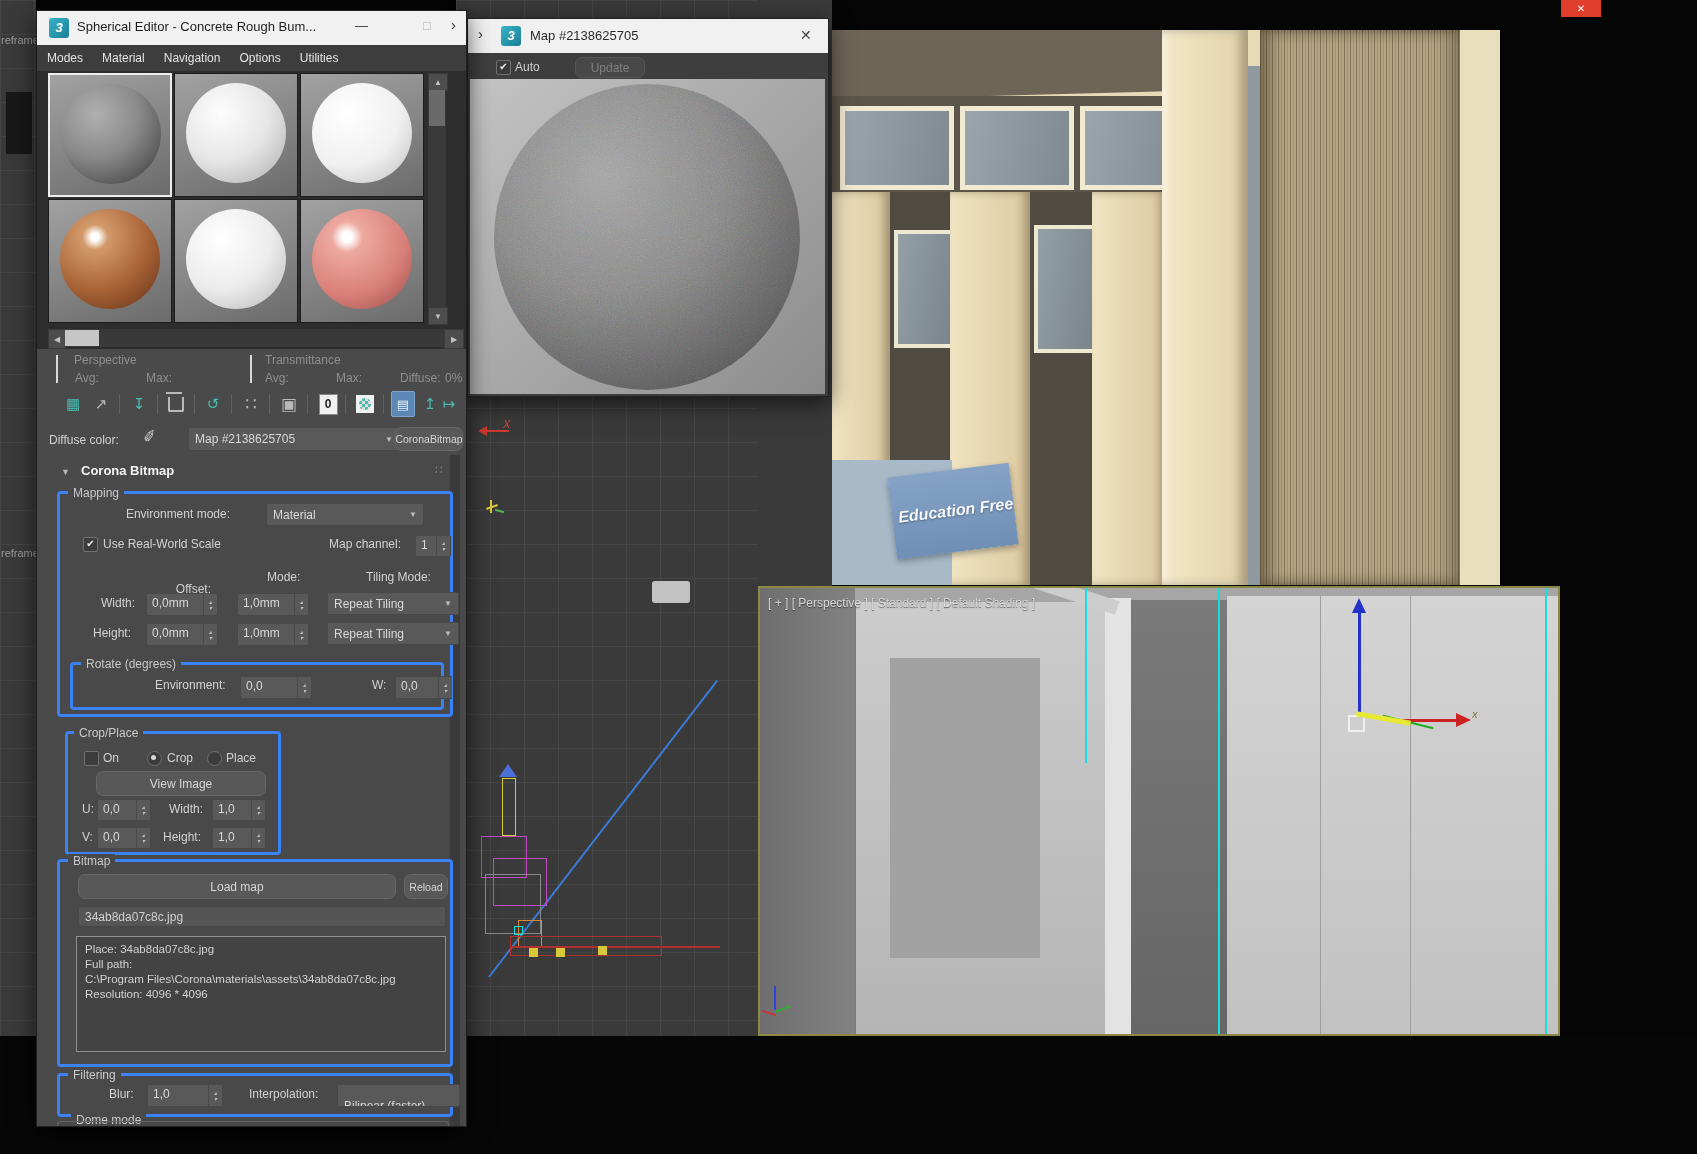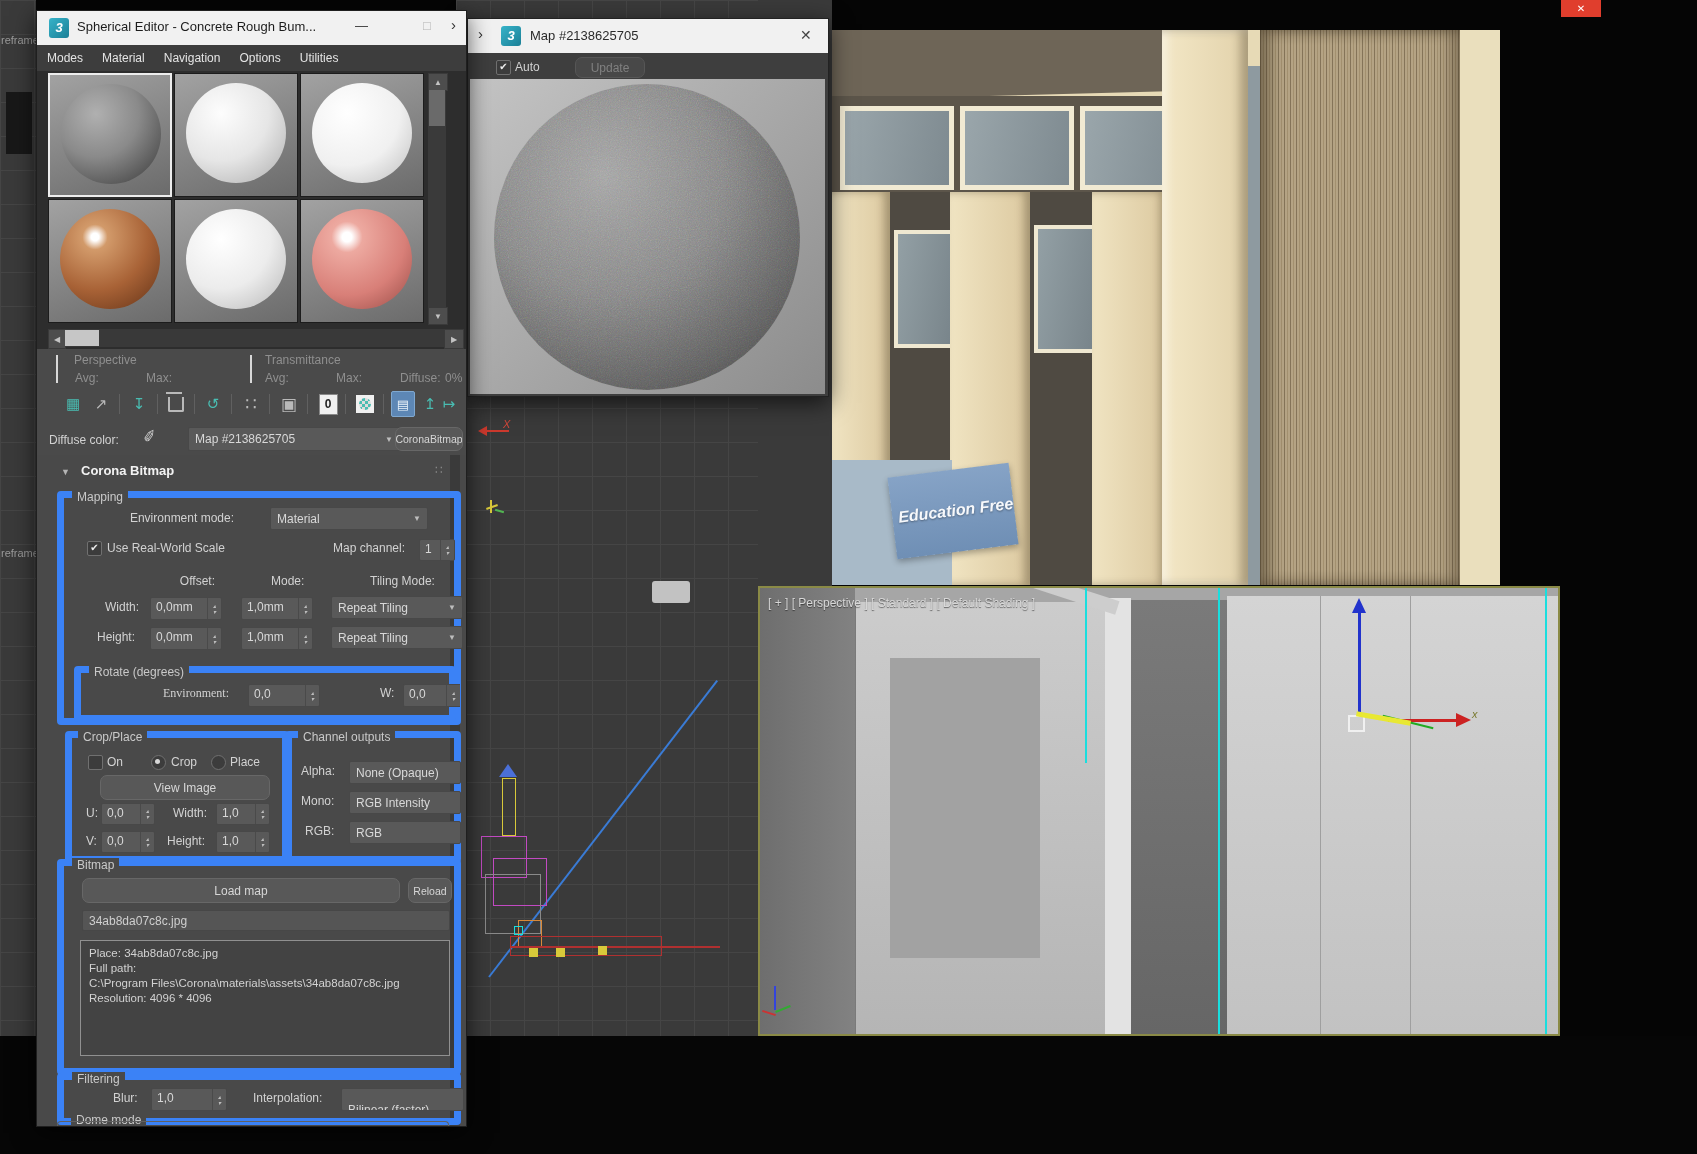--- a/index.html
+++ b/index.html
@@ -5,21 +5,21 @@
   html,body{margin:0;padding:0;background:#000;}
   #root{position:relative;width:1697px;height:1154px;overflow:hidden;background:#050505;
         font-family:"Liberation Sans", sans-serif;-webkit-font-smoothing:antialiased;}
   .abs{position:absolute;}
   .grid{background-color:#3a3a3a;
         background-image:linear-gradient(#454545 1px,transparent 1px),
                          linear-gradient(90deg,#454545 1px,transparent 1px);
         background-size:34px 34px;}
   .lbl{color:#d2d2d2;font-size:12px;white-space:nowrap;}
   .dim{color:#8f8f8f;}
-  .grp{position:absolute;border:7px solid #3b82f6;border-radius:4px;}
+  .grp{position:absolute;border:3px solid #3b82f6;border-radius:4px;}
   .grpl{position:absolute;top:-8px;background:#494949;padding:0 5px;color:#c9c9c9;font-size:12px;white-space:nowrap;}
   .spin{position:absolute;display:flex;background:#595959;border:1px solid #484848;border-radius:2px;color:#d8d8d8;font-size:12px;overflow:hidden;}
   .spin .v{flex:1;padding:2px 5px;overflow:hidden;white-space:nowrap;}
   .spin .a{width:13px;display:flex;flex-direction:column;align-items:center;justify-content:center;font-size:6px;line-height:6px;color:#bdbdbd;border-left:1px solid #4a4a4a;}
   .dd{position:absolute;display:flex;justify-content:space-between;align-items:center;background:#595959;border:1px solid #484848;border-radius:2px;color:#d8d8d8;font-size:12px;padding:0 6px;overflow:hidden;white-space:nowrap;}
   .dd .c{font-size:8px;color:#bdbdbd;margin-left:6px;}
   .btn{position:absolute;background:#585858;border:1px solid #676767;border-radius:7px;color:#d6d6d6;font-size:12px;display:flex;align-items:center;justify-content:center;white-space:nowrap;overflow:hidden;}
   .cb{position:absolute;width:13px;height:13px;background:#3c3c3c;border:1px solid #707070;color:#ececec;font-size:10px;line-height:12px;text-align:center;border-radius:2px;}
   .radio{position:absolute;width:13px;height:13px;border-radius:50%;background:#3c3c3c;border:1px solid #707070;}
   .radio.sel::after{content:"";position:absolute;left:3px;top:3px;width:5px;height:5px;border-radius:50%;background:#d8d8d8;}
@@ -286,21 +286,21 @@
         <span class="cb" style="left:23px;top:43px;">✔</span>
         <span class="abs lbl" style="left:43px;top:43px;">Use Real-World Scale</span>
         <span class="abs lbl" style="left:269px;top:43px;">Map channel:</span>
         <div class="spin" style="left:355px;top:41px;width:34px;height:20px;">
           <span class="v">1</span>
           <span class="a">
               <i>▴</i>
               <i>▾</i>
             </span>
         </div>
-        <span class="abs lbl" style="left:91px;top:76px;width:60px;text-align:right;">Offset:</span>
+        <span class="abs lbl" style="left:91px;top:88px;width:60px;text-align:right;">Offset:</span>
         <span class="abs lbl" style="left:207px;top:76px;">Mode:</span>
         <span class="abs lbl" style="left:306px;top:76px;">Tiling Mode:</span>
 
         <span class="abs lbl" style="left:41px;top:102px;">Width:</span>
         <div class="spin" style="left:86px;top:99px;width:70px;height:21px;">
           <span class="v">0,0mm</span>
           <span class="a">
               <i>▴</i>
               <i>▾</i>
             </span>
@@ -332,21 +332,21 @@
               <i>▾</i>
             </span>
         </div>
         <div class="dd" style="left:267px;top:128px;width:118px;height:21px;">
           <span>Repeat Tiling</span>
           <span class="c">▼</span>
         </div>
 
         <div class="grp" style="left:10px;top:168px;width:368px;height:42px;">
           <span class="grpl" style="left:8px;">Rotate (degrees)</span>
-          <span class="abs lbl" style="left:82px;top:13px;font-family:Liberation Serif, serif;">Environment:</span>
+          <span class="abs lbl" style="left:82px;top:13px;">Environment:</span>
           <div class="spin" style="left:167px;top:11px;width:70px;height:21px;">
             <span class="v">0,0</span>
             <span class="a">
                 <i>▴</i>
                 <i>▾</i>
               </span>
           </div>
           <span class="abs lbl" style="left:299px;top:13px;">W:</span>
           <div class="spin" style="left:322px;top:11px;width:56px;height:21px;border-right:none;border-radius:2px 0 0 2px;">
             <span class="v">0,0</span>
@@ -394,35 +394,20 @@
         <span class="abs lbl" style="left:95px;top:96px;">Height:</span>
         <div class="spin" style="left:144px;top:93px;width:52px;height:20px;">
           <span class="v">1,0</span>
           <span class="a">
               <i>▴</i>
               <i>▾</i>
             </span>
         </div>
       </div>
 
-      <div class="grp" style="left:248px;top:276px;width:162px;height:118px;">
-        <span class="grpl" style="left:6px;">Channel outputs</span>
-        <span class="abs lbl" style="left:9px;top:26px;">Alpha:</span>
-        <div class="dd" style="left:57px;top:23px;width:98px;height:21px;">
-          <span style="overflow:hidden;">None (Opaque)</span>
-        </div>
-        <span class="abs lbl" style="left:9px;top:56px;">Mono:</span>
-        <div class="dd" style="left:57px;top:53px;width:98px;height:21px;">
-          <span style="overflow:hidden;">RGB Intensity</span>
-        </div>
-        <span class="abs lbl" style="left:13px;top:86px;">RGB:</span>
-        <div class="dd" style="left:57px;top:83px;width:98px;height:21px;">
-          <span>RGB</span>
-        </div>
-      </div>
 
       <div class="grp" style="left:20px;top:404px;width:390px;height:202px;">
         <span class="grpl" style="left:8px;">Bitmap</span>
         <div class="btn" style="left:18px;top:12px;width:316px;height:23px;">Load map</div>
         <div class="btn" style="left:344px;top:12px;width:42px;height:23px;font-size:10.5px;">Reload</div>
         <div class="abs" style="left:18px;top:44px;width:368px;height:21px;background:#555;border:1px solid #474747;border-radius:2px;color:#cfcfcf;font-size:12px;line-height:21px;padding-left:6px;box-sizing:border-box;">34ab8da07c8c.jpg</div>
         <div class="abs" style="left:16px;top:74px;width:370px;height:116px;background:#434343;border:1px solid #909090;color:#d2d2d2;font-size:11.5px;line-height:15px;padding:5px 8px;box-sizing:border-box;">
           <div>Place: 34ab8da07c8c.jpg</div>
           <div>Full path:</div>
           <div>C:\Program Files\Corona\materials\assets\34ab8da07c8c.jpg</div>

